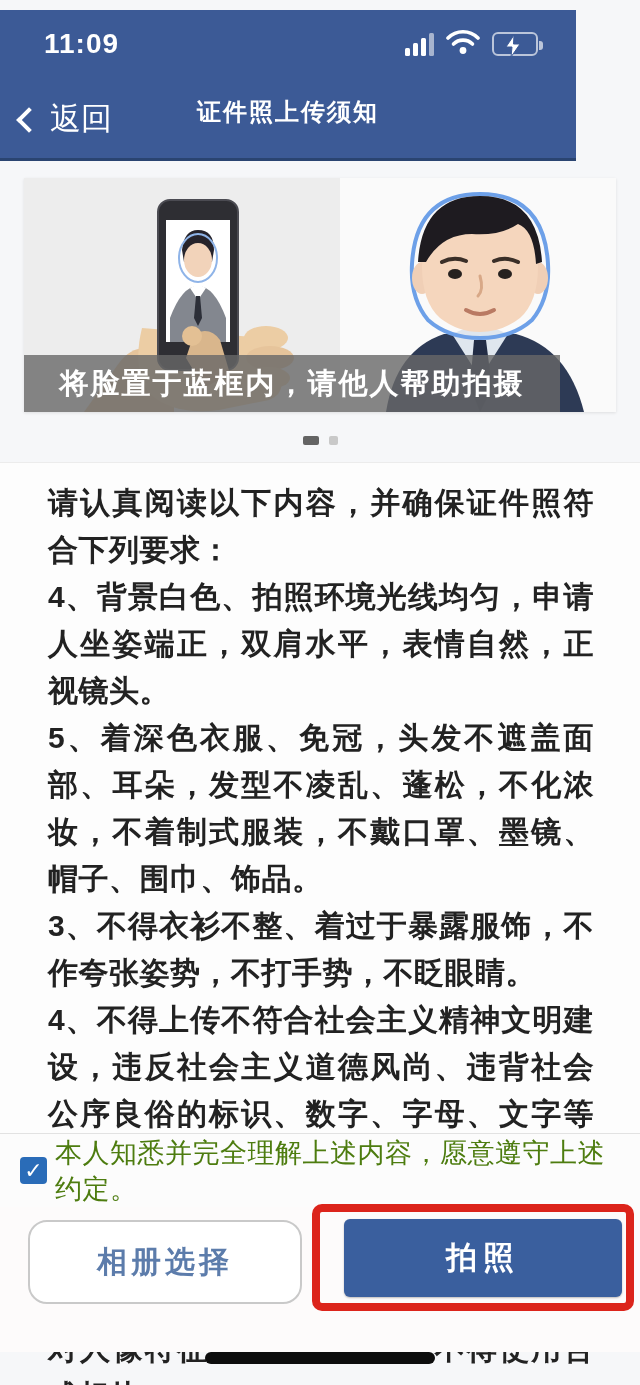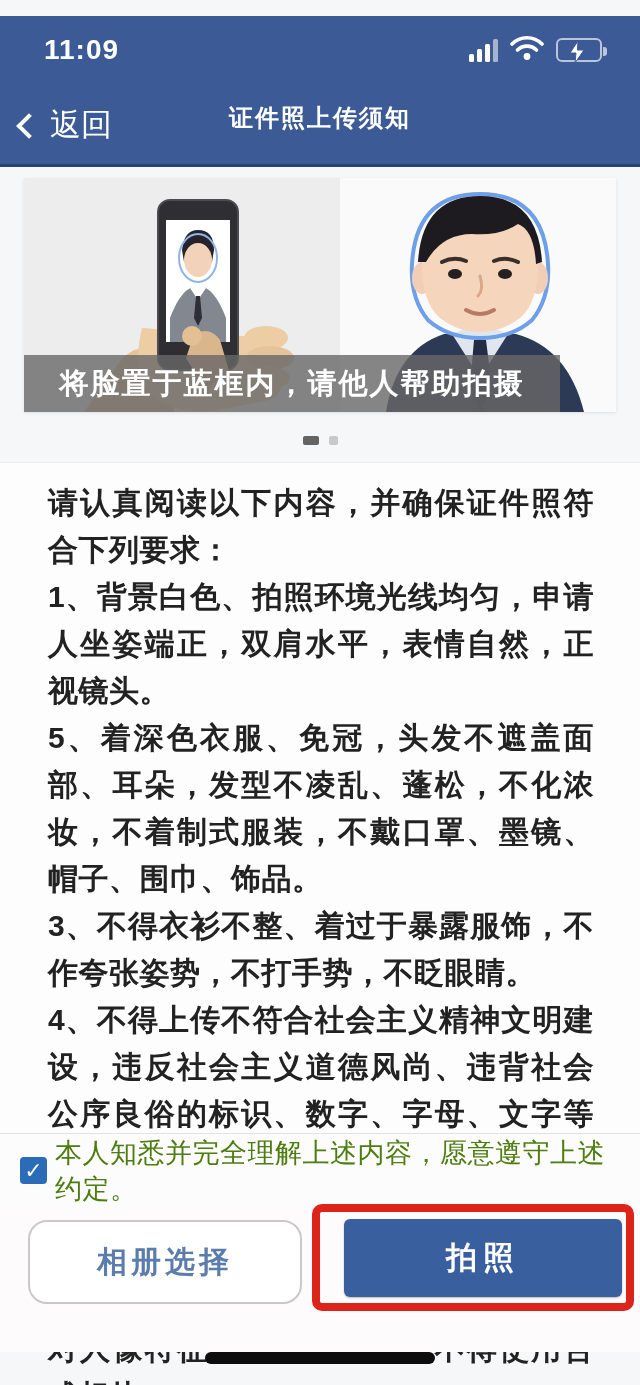--- a/index.html
+++ b/index.html
@@ -4,21 +4,21 @@
 <style>
   * { margin:0; padding:0; box-sizing:border-box; }
   html,body { width:640px; }
   body {
     font-family:"Liberation Sans","DejaVu Sans",sans-serif;
     background:#f6f7f9;
     width:640px; height:1385px; position:relative; overflow:hidden;
   }
   
   .topbar {
-    position:absolute; left:0; top:16px; width:640px; height:151px;
+    position:absolute; left:0; top:10px; width:576px; height:151px;
     background:#3c5a96; border-bottom:3px solid #2a4471; color:#fff;
   }
   .status-row {
     position:absolute; left:0; top:14px; width:100%; height:40px;
     display:flex; align-items:center; justify-content:space-between;
     padding:0 38px 0 44px;
   }
   .status-time { font-size:28px; font-weight:bold; letter-spacing:1px; }
   .status-icons { display:flex; align-items:center; gap:12px; }
   .sig { display:flex; align-items:flex-end; gap:3px; height:24px; }
@@ -190,21 +190,21 @@
   <div class="banner-caption">将脸置于蓝框内，请他人帮助拍摄</div>
 </div>
 
 <div class="dots">
   <span class="dot-active"></span>
   <span class="dot"></span>
 </div>
 
 <div class="notice">
   <p>请认真阅读以下内容，并确保证件照符合下列要求：</p>
-  <p>1、背景白色、拍照环境光线均匀，申请人坐姿端正，双肩水平，表情自然，正视镜头。</p>
+  <p>4、背景白色、拍照环境光线均匀，申请人坐姿端正，双肩水平，表情自然，正视镜头。</p>
   <p>5、着深色衣服、免冠，头发不遮盖面部、耳朵，发型不凌乱、蓬松，不化浓妆，不着制式服装，不戴口罩、墨镜、帽子、围巾、饰品。</p>
   <p>3、不得衣衫不整、着过于暴露服饰，不作夸张姿势，不打手势，不眨眼睛。</p>
   <p>4、不得上传不符合社会主义精神文明建设，违反社会主义道德风尚、违背社会公序良俗的标识、数字、字母、文字等有关内容。</p>
   <p>5、不得上传违反中华人民共和国法律、法规及政策规定的有关内容。</p>
   <p>6、应上传近6个月内的证件照片，不得对人像特征进行技术处理，不得使用合成相片。</p>
 </div>
 
 <div class="agreement">
   <span class="checkbox">✓</span>
   <span class="agreement-label">本人知悉并完全理解上述内容，愿意遵守上述约定。</span>

